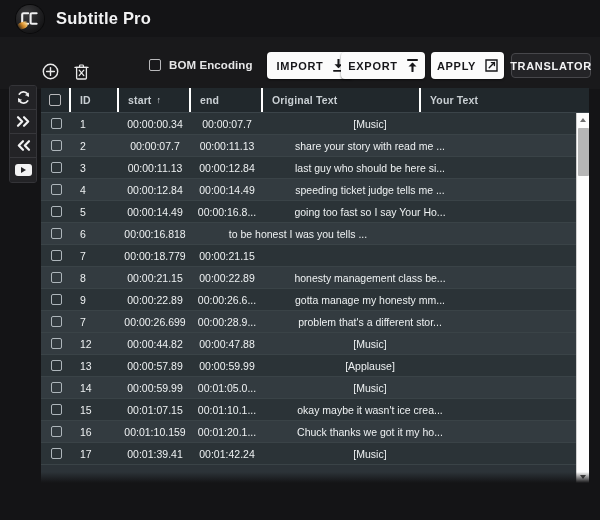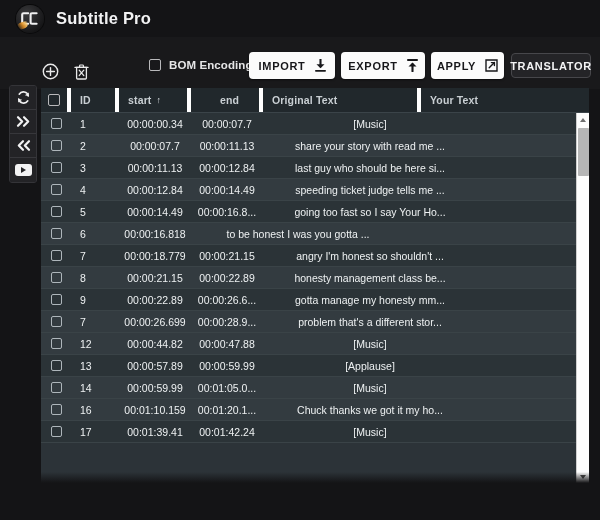--- a/index.html
+++ b/index.html
@@ -126,21 +126,21 @@
     background: #fbfbfb;
     color: #17171a;
     box-shadow: 0 1px 2px rgba(0,0,0,.55);
   }
   .btn-light svg { display: block; }
   .btn-dark {
     background: #242427;
     color: #f3f3f4;
     border: 1px solid #47474b;
   }
-  #btn-import { left: 249px; width: 86px; }
+  #btn-import { left: 267px; width: 86px; }
   #btn-export { left: 341px; width: 84px; }
   #btn-apply  { left: 431px; width: 73px; }
   #btn-translator { left: 511px; width: 80px; top: 53px; height: 25px; padding: 0 22px; }
 
   
   .rail {
     position: absolute;
     left: 9px; top: 85px;
     width: 28px;
     background: #232326;
@@ -194,32 +194,32 @@
   }
   .th {
     color: #c9cfd3;
     font-size: 10.5px;
     font-weight: bold;
     letter-spacing: .15px;
     padding-left: 9px;
     height: 100%;
     display: flex;
     align-items: center;
-    border-right: 4px solid #ffffff;
+    border-right: 2px solid #ffffff;
     cursor: pointer;
     overflow: hidden;
     white-space: nowrap;
   }
   .th.sorted { gap: 5px; }
   .sort-arrow { font-size: 9px; color: #d7dce0; }
 
   .c-chk  { width: 30px; flex: none; justify-content: center; padding-left: 0; }
   .c-id   { width: 48px; flex: none; }
   .c-st   { width: 72px; flex: none; }
-  .c-en   { width: 72px; flex: none; justify-content: center; }
+  .c-en   { width: 72px; flex: none; }
   .c-or   { width: 158px; flex: none; }
   .c-yt   { flex: 1 1 auto; border-right: none; }
 
   .tbody {
     flex: 1 1 auto;
     overflow: hidden;
     position: relative;
   }
   .row {
     height: 22px;
@@ -488,31 +488,30 @@
           <div class="td c-en">00:00:16.8...</div>
           <div class="td c-or">going too fast so I say Your Ho...</div>
           <div class="td c-yt"></div>
         </div>
         <div class="row even">
           <div class="td c-chk">
             <span class="rowcb"></span>
           </div>
           <div class="td c-id">6</div>
           <div class="td c-st">00:00:16.818</div>
-          <div class="td c-or">to be honest I was you gotta ...</div>
+          <div class="td c-or">to be honest I was you tells ...</div>
           <div class="td c-yt"></div>
         </div>
         <div class="row odd">
           <div class="td c-chk">
             <span class="rowcb"></span>
           </div>
           <div class="td c-id">7</div>
           <div class="td c-st">00:00:18.779</div>
           <div class="td c-en">00:00:21.15</div>
-          <div class="td c-or">angry I'm honest so shouldn't ...</div>
           <div class="td c-yt"></div>
         </div>
         <div class="row even">
           <div class="td c-chk">
             <span class="rowcb"></span>
           </div>
           <div class="td c-id">8</div>
           <div class="td c-st">00:00:21.15</div>
           <div class="td c-en">00:00:22.89</div>
           <div class="td c-or">honesty management class be...</div>
@@ -561,20 +560,30 @@
         <div class="row even">
           <div class="td c-chk">
             <span class="rowcb"></span>
           </div>
           <div class="td c-id">14</div>
           <div class="td c-st">00:00:59.99</div>
           <div class="td c-en">00:01:05.0...</div>
           <div class="td c-or">[Music]</div>
           <div class="td c-yt"></div>
         </div>
+        <div class="row odd">
+          <div class="td c-chk">
+            <span class="rowcb"></span>
+          </div>
+          <div class="td c-id">15</div>
+          <div class="td c-st">00:01:07.15</div>
+          <div class="td c-en">00:01:10.1...</div>
+          <div class="td c-or">okay maybe it wasn't ice crea...</div>
+          <div class="td c-yt"></div>
+        </div>
         <div class="row even">
           <div class="td c-chk">
             <span class="rowcb"></span>
           </div>
           <div class="td c-id">16</div>
           <div class="td c-st">00:01:10.159</div>
           <div class="td c-en">00:01:20.1...</div>
           <div class="td c-or">Chuck thanks we got it my ho...</div>
           <div class="td c-yt"></div>
         </div>

